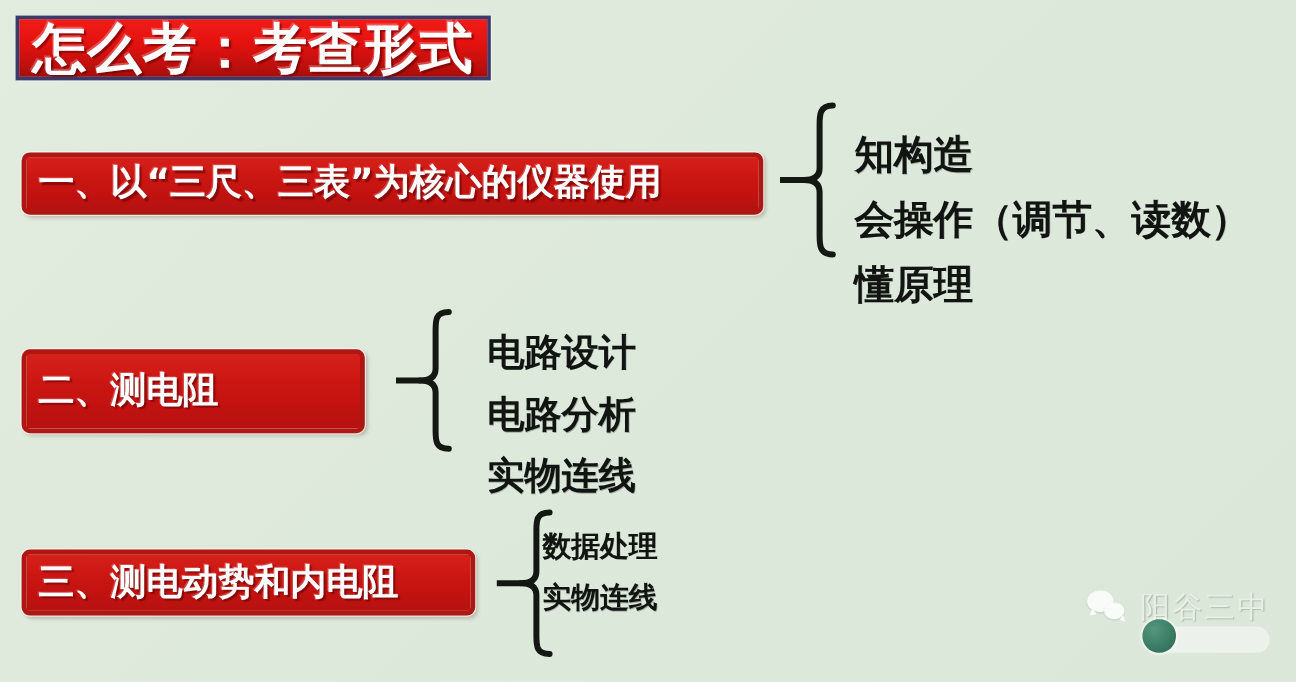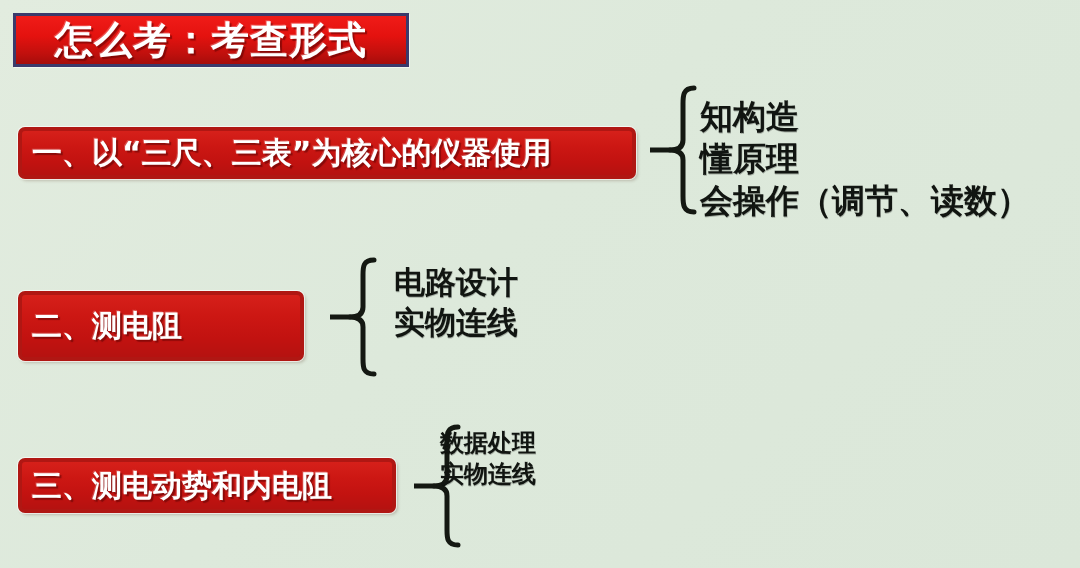--- a/index.html
+++ b/index.html
@@ -33,21 +33,21 @@
     box-sizing: border-box;
     background: linear-gradient(180deg, #f01c18 0%, #e4120f 42%, #c1100d 78%, #a60d0b 100%);
     box-shadow: 1px 1px 0 rgba(255,255,255,0.55);
   }
   .title-text {
     position: absolute;
     left: 0; right: 0; top: 50%;
     transform: translateY(-50%);
     text-align: center;
     color: #ffffff;
-    font-size: 38px;
+    font-size: 45px;
     font-weight: bold;
     letter-spacing: 1px;
     line-height: 1;
     white-space: nowrap;
     text-shadow: 2px 2px 1px rgba(90,0,0,0.55), -1px -1px 0 rgba(255,255,255,0.25);
   }
 
   
   .row { position: absolute; }
 
@@ -80,21 +80,21 @@
   .brace svg { display: block; }
 
   .sub-list {
     position: absolute;
     color: #111511;
     font-weight: bold;
     line-height: 1.28;
     white-space: nowrap;
     text-shadow: 0.5px 0.5px 0 rgba(0,0,0,0.25);
   }
-  .sub-list div { margin: 0; }
+  .sub-list div { margin: 12px; }
 
   
   .watermark {
     position: absolute;
     right: 22px;
     bottom: 46px;
     display: flex;
     align-items: center;
     gap: 10px;
     opacity: 0.85;
@@ -177,39 +177,40 @@
 
     <div class="brace" style="left:650px; top:84px;">
       <svg width="52" height="132" viewBox="0 0 52 132" aria-hidden="true">
         <path d="M44 4 C33 4 33 12 33 20 L33 56 C33 63 28 66 20 66 C28 66 33 69 33 76 L33 112 C33 120 33 128 44 128" fill="none" stroke="#141812" stroke-width="5" stroke-linecap="round" stroke-linejoin="round"></path>
         <path d="M20 66 L0 66" fill="none" stroke="#141812" stroke-width="5" stroke-linecap="round"></path>
       </svg>
     </div>
 
     <div class="sub-list" style="left:700px; top:96px; font-size:33px;">
       <div>知构造</div>
+      <div>会操作（调节、读数）</div>
       <div>懂原理</div>
-      <div>会操作（调节、读数）</div>
     </div>
   </div>
 
   <div class="row">
     <div class="red-box" style="left:18px; top:291px; width:286px; height:70px;">
       <div class="red-box-inner">二、测电阻</div>
     </div>
 
     <div class="brace" style="left:330px; top:256px;">
       <svg width="52" height="122" viewBox="0 0 52 122" aria-hidden="true">
         <path d="M44 4 C33 4 33 11 33 19 L33 51 C33 58 28 61 20 61 C28 61 33 64 33 71 L33 103 C33 111 33 118 44 118" fill="none" stroke="#141812" stroke-width="5" stroke-linecap="round" stroke-linejoin="round"></path>
         <path d="M20 61 L0 61" fill="none" stroke="#141812" stroke-width="5" stroke-linecap="round"></path>
       </svg>
     </div>
 
     <div class="sub-list" style="left:394px; top:263px; font-size:31px;text-align:center;">
       <div>电路设计</div>
+      <div>电路分析</div>
       <div>实物连线</div>
     </div>
   </div>
 
   <div class="row">
     <div class="red-box" style="left:18px; top:458px; width:378px; height:55px;">
       <div class="red-box-inner">三、测电动势和内电阻</div>
     </div>
 
     <div class="brace" style="left:414px; top:423px;">
@@ -218,14 +219,25 @@
         <path d="M20 63 L0 63" fill="none" stroke="#141812" stroke-width="5" stroke-linecap="round"></path>
       </svg>
     </div>
 
     <div class="sub-list" style="left:440px; top:428px; font-size:24px;">
       <div>数据处理</div>
       <div>实物连线</div>
     </div>
   </div>
 
+  <div class="watermark">
+    <div class="wechat-icon">
+      <div class="bubble big"></div>
+      <div class="tail1"></div>
+      <div class="bubble small"></div>
+      <div class="tail2"></div>
+    </div>
+    <div class="wm-text">阳谷三中</div>
+    <div class="player-bar"></div>
+    <div class="player-knob"></div>
+  </div>
 
 </div>
 
 </body></html>

